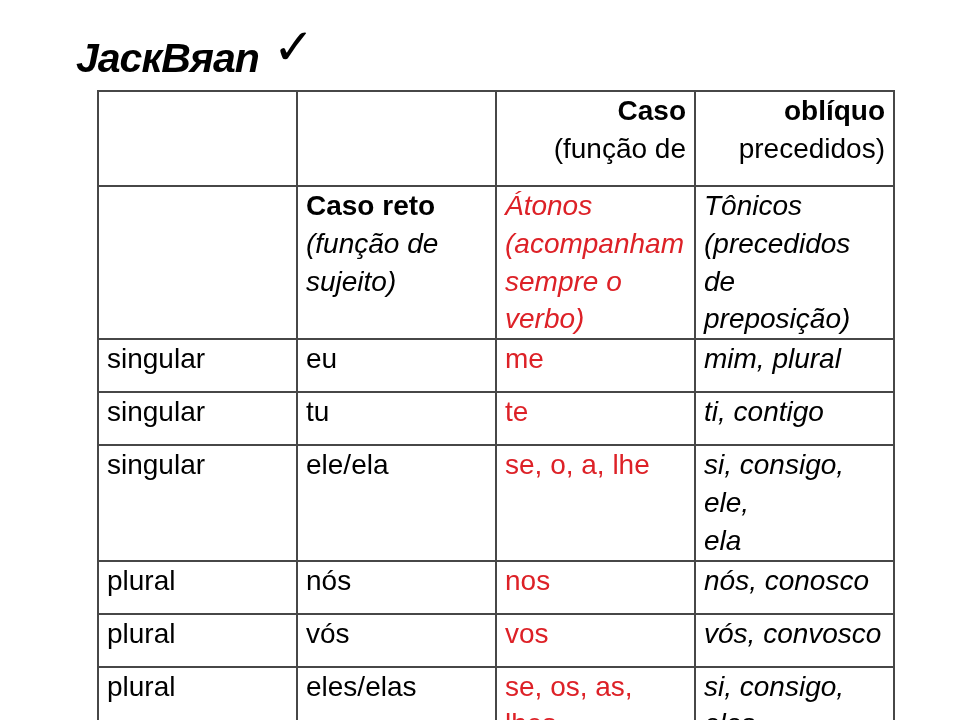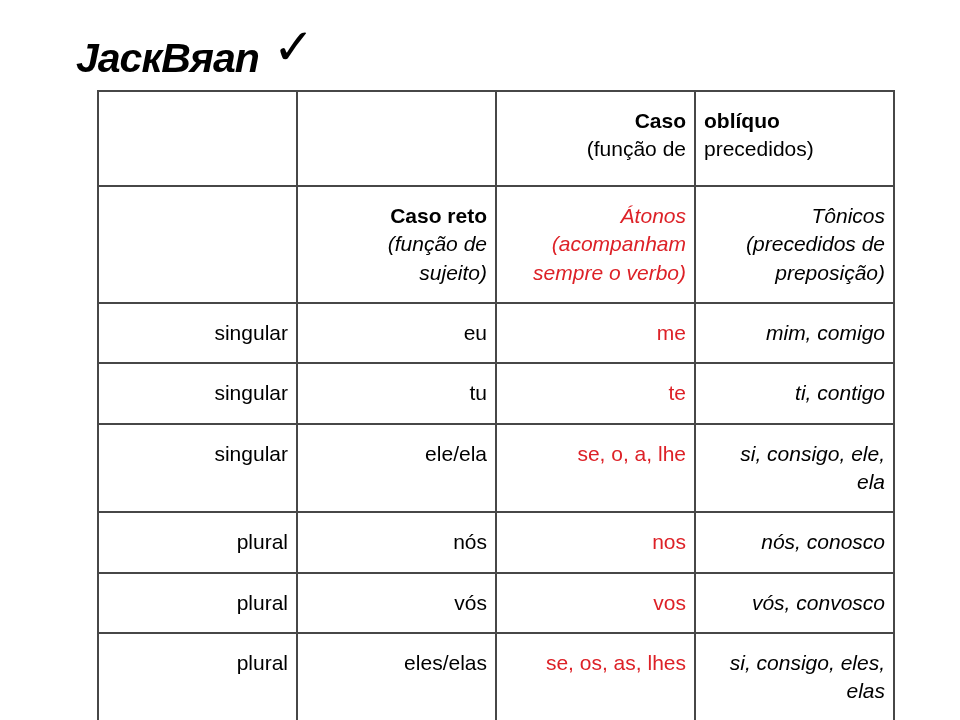--- a/index.html
+++ b/index.html
@@ -41,33 +41,33 @@
   }
   table.pronoun-table {
     border-collapse: collapse;
     table-layout: fixed;
     width: 796px;
   }
   table.pronoun-table col { width: 199px; }
   table.pronoun-table td {
     border: 2px solid var(--border, #474747);
     vertical-align: top;
-    padding: 15px 8px;
-    font-size: 21px;
+    padding: 0 8px;
+    font-size: 28px;
     line-height: 1.35;
     overflow: hidden;
   }
   tr.hdr1 { height: 95px; }
   tr.hdr2 { height: 98px; }
   tr.datarow { height: 53px; }
   .bold   { font-weight: bold; }
   .red    { color: var(--red, #dd2127); }
-  .center { text-align: right; }
+  .center { text-align: left; }
   .right  { text-align: right; }
-  .left   { text-align: left; }
+  .left   { text-align: right; }
   .pre    { white-space: pre-line; font-style: italic; }
 </style>
 </head>
 <body>
 
 <div class="logo">
   <span>JacкBяan</span><span class="check">✓</span>
 </div>
 
 <div class="table-wrap">
@@ -105,21 +105,21 @@
 sempre o verbo)</td>
       <td class="center pre">Tônicos
 (precedidos de
 preposição)</td>
     </tr>
 
     <tr class="datarow">
       <td class="center">singular</td>
       <td class="center">eu</td>
       <td class="center red">me</td>
-      <td class="center pre">mim, comigo</td>
+      <td class="center pre">mim, plural</td>
     </tr>
 
     <tr class="datarow">
       <td class="center">singular</td>
       <td class="center">tu</td>
       <td class="center red">te</td>
       <td class="center pre">ti, contigo</td>
     </tr>
 
     <tr class="datarow">

